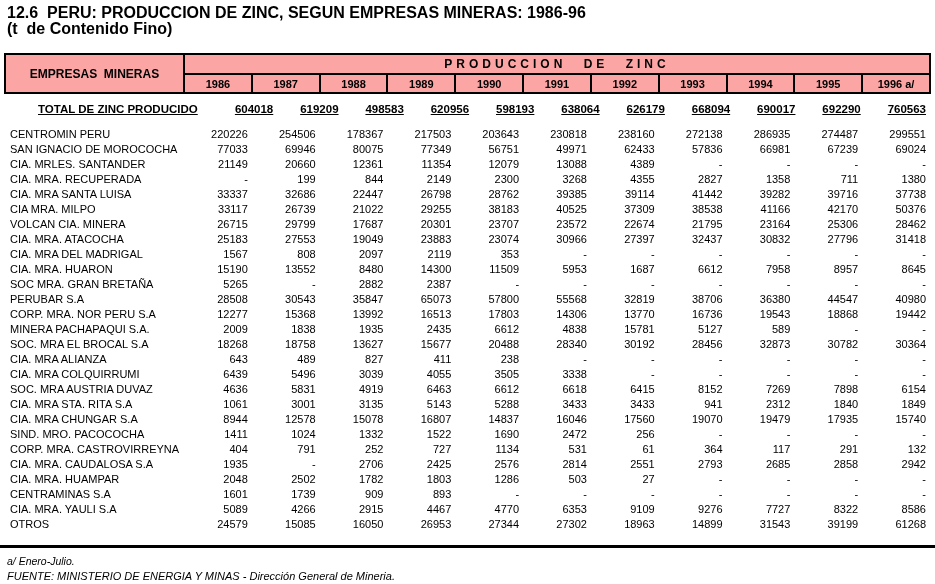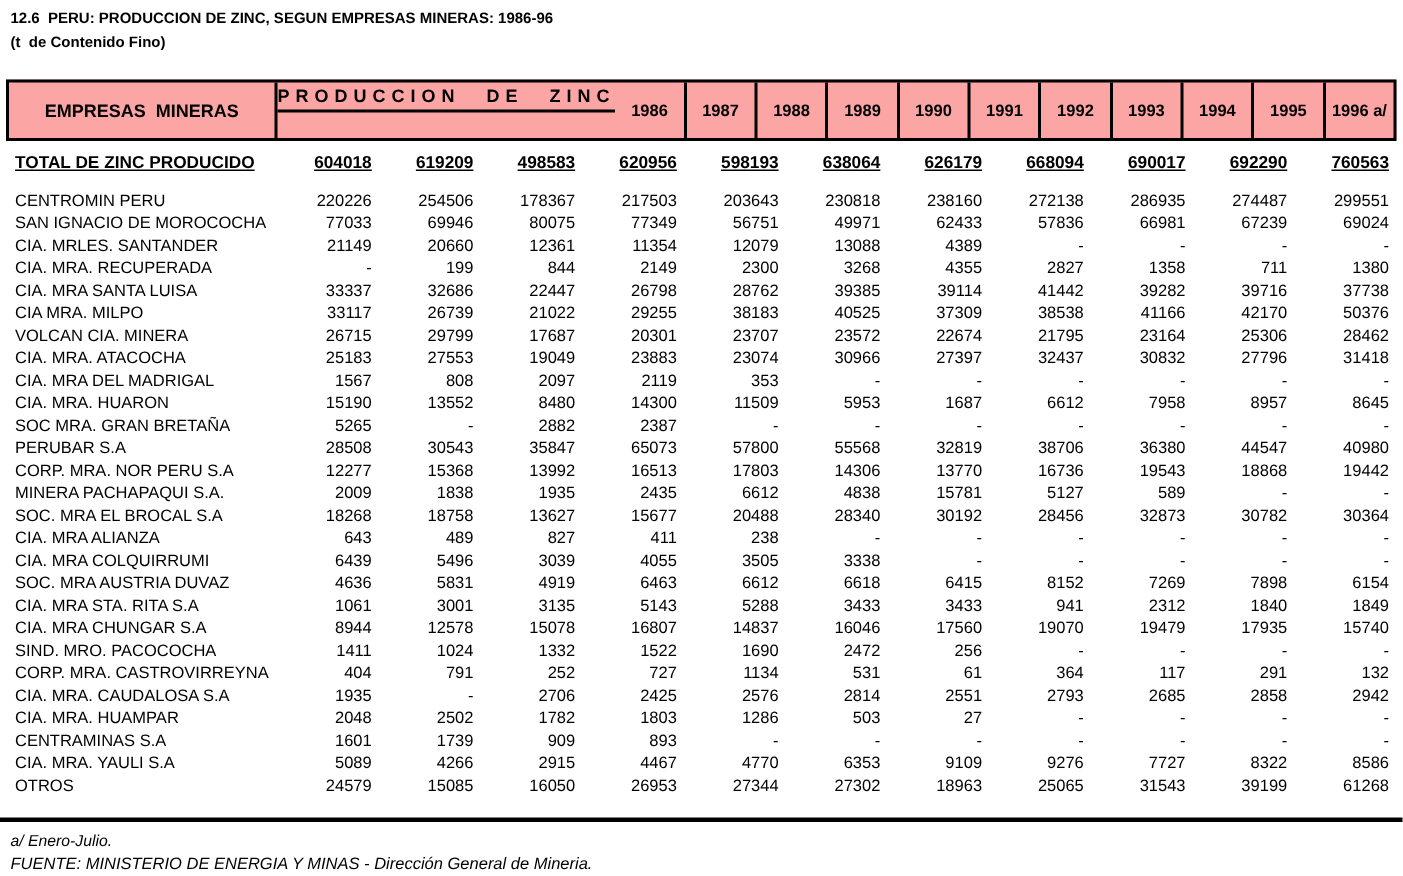--- a/index.html
+++ b/index.html
@@ -1,36 +1,36 @@
 <!DOCTYPE html>
 <html><head>
 <meta charset="utf-8">
 <style>
   html,body { margin:0; padding:0; background:#ffffff; }
   body { width:935px; height:584px; font-family:"Liberation Sans", sans-serif; color:#000; position:relative; overflow:hidden; }
 
-  .title-block { position:absolute; left:7px; top:5px; font-weight:bold; font-size:10px; line-height:16px; white-space:pre; }
+  .title-block { position:absolute; left:7px; top:5px; font-weight:bold; font-size:16px; line-height:16px; white-space:pre; }
 
   .table-wrap { position:absolute; left:4px; top:53px; width:927px; }
 
   .thead { border:2px solid #000; display:flex; height:37px; }
   .left-head { width:177px; border-right:2px solid #000; display:flex; align-items:center; justify-content:center;
                font-weight:bold; font-size:12px; white-space:pre; }
-  .right-head { flex:1; display:flex; flex-direction:row;border-radius:13px; }
+  .right-head { flex:1; display:flex; flex-direction:column;border-radius:13px; }
   .group-head { height:18px; border-bottom:2px solid #000; display:flex; align-items:center; justify-content:center;
                 font-weight:bold; font-size:12px; letter-spacing:4px; word-spacing:10px; }
   .years-row { flex:1; display:flex; }
   .year-cell { flex:1; display:flex; align-items:center; justify-content:center; font-weight:bold; font-size:11px; border-right:2px solid #000; }
   .year-cell:last-child { border-right:none; }
 
   .row { display:grid; grid-template-columns:181px repeat(11, 1fr); height:15px; align-items:center; }
   .row .label { font-size:11px; padding-left:6px; white-space:nowrap; overflow:hidden; }
   .row .val { font-size:11px; text-align:right; padding-right:5px; white-space:nowrap; }
 
-  .total-row-box { margin-top:7px; }
+  .total-row-box { margin-top:7px;margin-left:28px; }
   .total .label, .total .val { font-weight:bold; text-decoration:underline; font-size:11.5px; }
   .tbody { margin-top:10px; }
 
   .bottom-rule { position:absolute; left:0px; top:545px; width:935px; height:3px; background:#000; }
 
   .foot { position:absolute; left:7px; top:554px; font-style:italic; font-size:10.5px; line-height:15px; }
   .foot .src { font-size:11px; }
 </style>
 </head>
 <body>
@@ -444,21 +444,21 @@
       </div>
       <div class="row">
         <div class="label">OTROS</div>
         <div class="val">24579</div>
         <div class="val">15085</div>
         <div class="val">16050</div>
         <div class="val">26953</div>
         <div class="val">27344</div>
         <div class="val">27302</div>
         <div class="val">18963</div>
-        <div class="val">25065</div>
+        <div class="val">14899</div>
         <div class="val">31543</div>
         <div class="val">39199</div>
         <div class="val">61268</div>
       </div>
     </div>
 
 </div>
 
 <div class="bottom-rule"></div>
 

